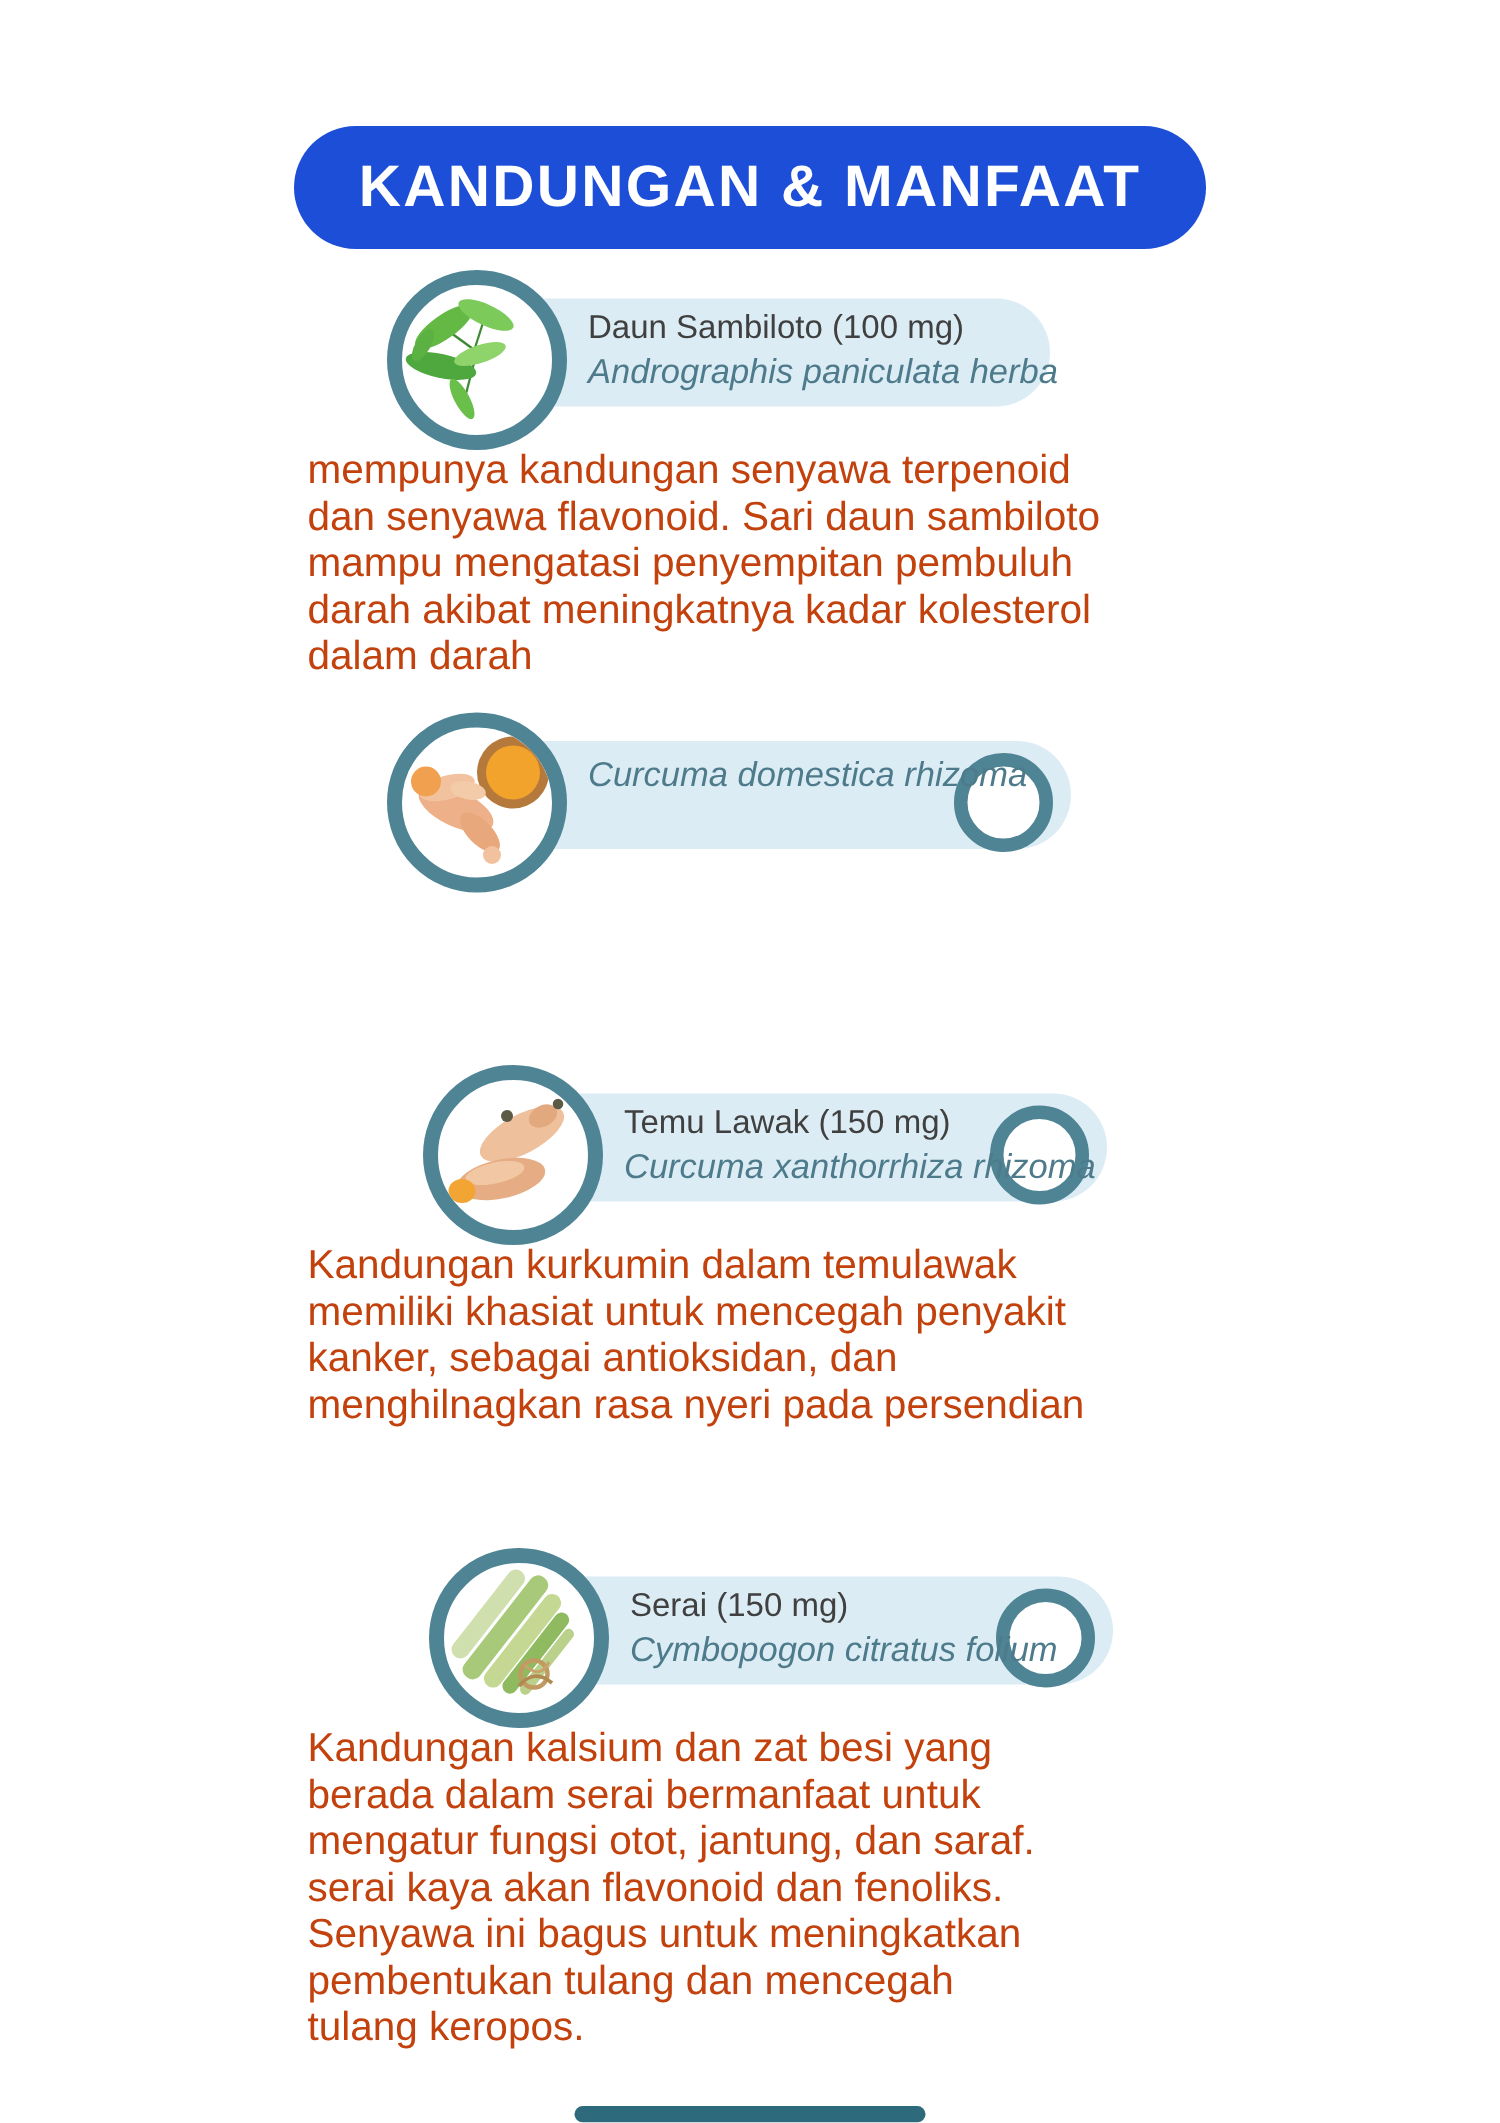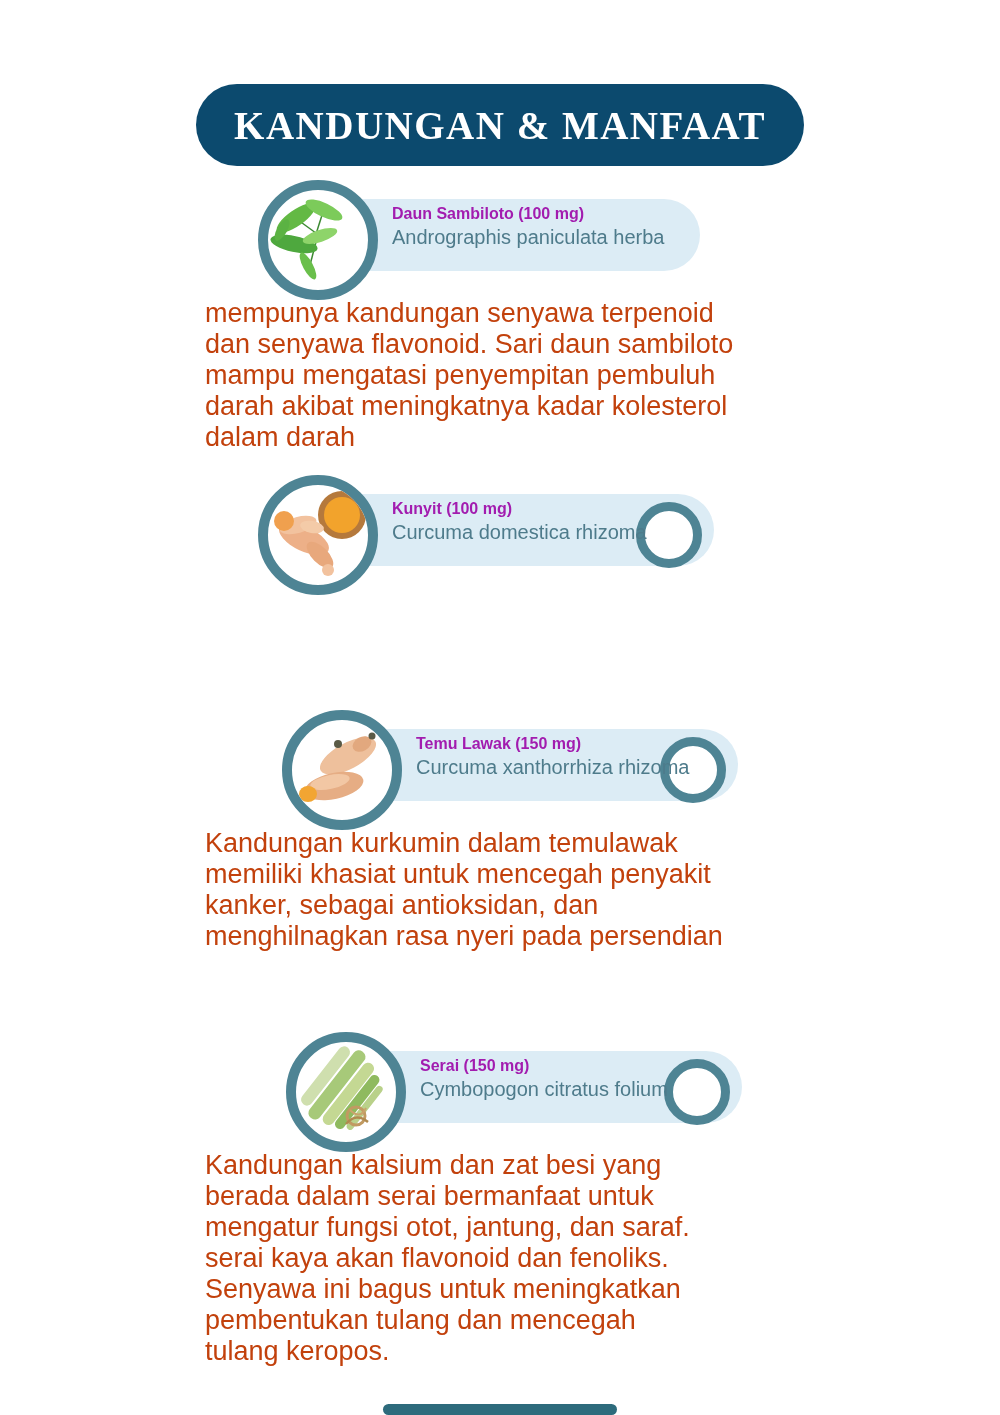--- a/index.html
+++ b/index.html
@@ -3,22 +3,22 @@
 <meta charset="utf-8">
 <style>
   html,body{margin:0;padding:0;}
   body{
     width:1000px;height:1415px;position:relative;background:#ffffff;
     font-family:"Liberation Sans",sans-serif;overflow:hidden;
   }
   
   .header-pill{
     position:absolute;left:196px;top:84px;width:608px;height:82px;
-    background:#0c4a6e;border-radius:46px;
-    display:flex;align-items:center;justify-content:center;font-family:Liberation Serif, serif;
+    background:#1d4ed8;border-radius:46px;
+    display:flex;align-items:center;justify-content:center;
   }
   .header-title{
     color:#ffffff;font-weight:700;font-size:39px;letter-spacing:1.5px;white-space:nowrap;
   }
   
   .ingredient-section{position:absolute;left:0;width:1000px;}
   .ingredient-section:nth-of-type(1){top:180px;}
   .ingredient-section:nth-of-type(2){top:475px;}
   .ingredient-section:nth-of-type(3){top:710px;padding-left:24px;}
   .ingredient-section:nth-of-type(4){top:1032px;padding-left:28px;}
@@ -32,22 +32,22 @@
     position:absolute;left:258px;top:0;width:100px;height:100px;
     border:10px solid #4e8494;border-radius:50%;background:#ffffff;overflow:hidden;
   }
   .photo-circle svg{display:block;width:100%;height:100%;}
   .right-circle{
     position:absolute;left:636px;top:27px;width:48px;height:48px;
     border:9px solid #4e8494;border-radius:50%;background:#ffffff;
   }
   .ingredient-section:nth-of-type(1) .right-circle{display:none;}
   .titles{position:absolute;left:392px;top:25px;}
-  .ing-title{font-size:16px;font-weight:700;color:#a21caf;white-space:nowrap;}
-  .ing-latin{font-size:20px;color:#4e7b8b;margin-top:3px;white-space:nowrap;}
+  .ing-title{font-size:22px;font-weight:400;color:#404040;white-space:nowrap;}
+  .ing-latin{font-size:23px;font-style:italic;color:#4e7b8b;margin-top:3px;white-space:nowrap;}
   .ing-desc{
     position:absolute;left:205px;top:118px;margin:0;width:760px;
     font-size:27px;line-height:31px;color:#c2410c;white-space:pre-line;
   }
   
   .bottom-bar{
     position:absolute;left:383px;top:1404px;width:234px;height:11px;
     border-radius:6px;background:#2d6b7c;
   }
 </style>
@@ -100,21 +100,20 @@
     <circle cx="74" cy="30" r="18" fill="#f2a32c"></circle>
     <ellipse cx="36" cy="54" rx="27" ry="12" transform="rotate(25 36 54)" fill="#edb088"></ellipse>
     <ellipse cx="30" cy="40" rx="19" ry="8" transform="rotate(-15 30 40)" fill="#f2c29e"></ellipse>
     <ellipse cx="52" cy="70" rx="17" ry="8" transform="rotate(45 52 70)" fill="#e8a87c"></ellipse>
     <ellipse cx="44" cy="42" rx="12" ry="6" transform="rotate(10 44 42)" fill="#f4cba8"></ellipse>
     <circle cx="16" cy="36" r="10" fill="#f0a04e"></circle>
     <circle cx="60" cy="85" r="6" fill="#f2c29e"></circle>
   </svg>
 </div>
       <div class="titles">
-        <div class="ing-title">Kunyit (100 mg)</div>
         <div class="ing-latin">Curcuma domestica rhizoma</div>
       </div>
     </div>
   </section>
 
   <section class="ingredient-section">
     <div class="badge">
       <div class="pill"></div>
       <div class="right-circle"></div>
       <div class="photo-circle">

